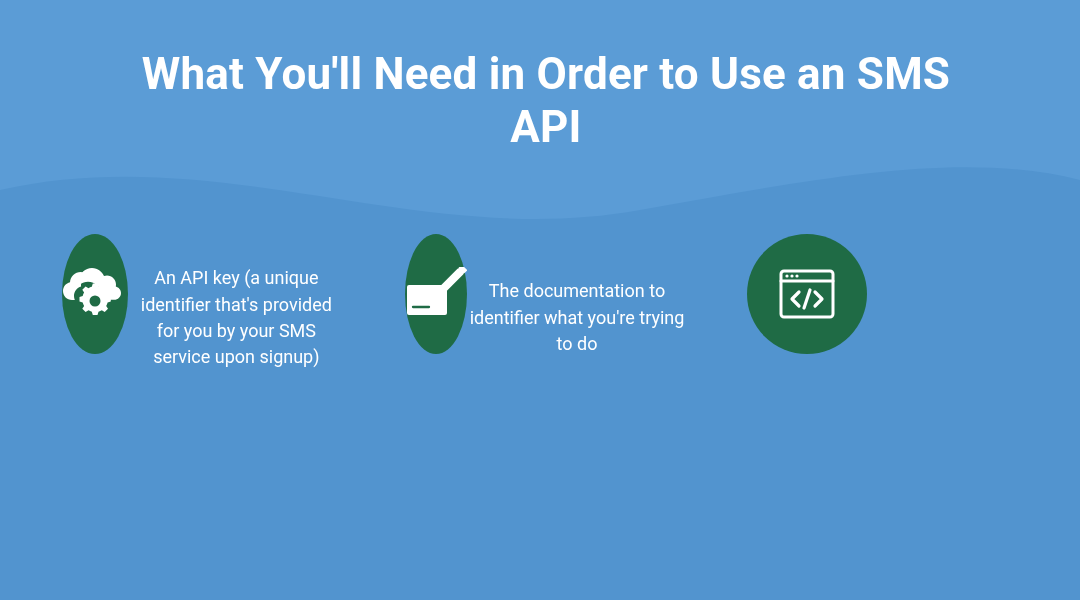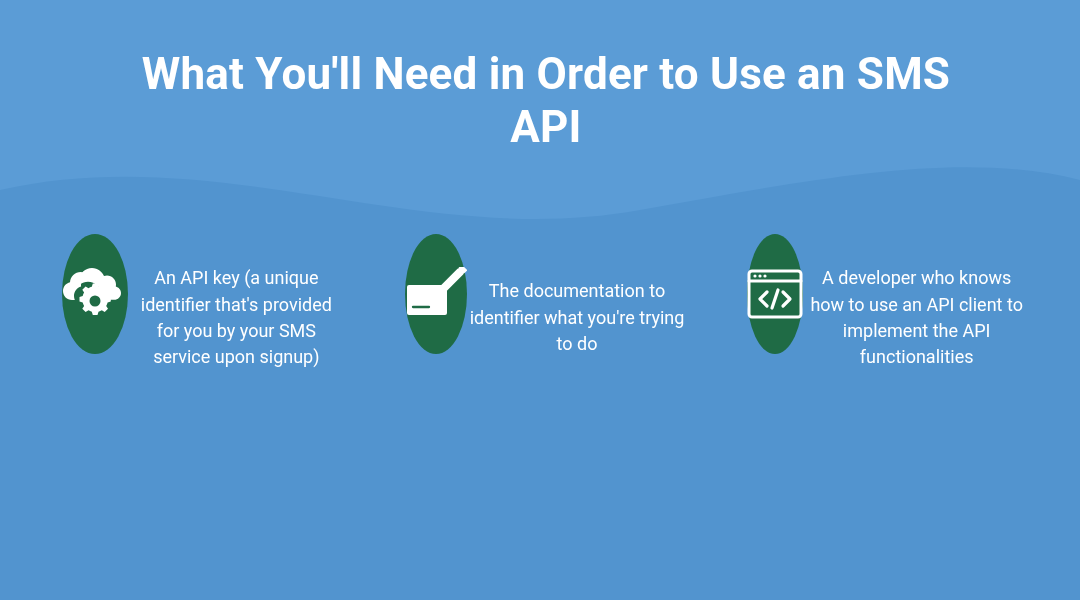--- a/index.html
+++ b/index.html
@@ -137,17 +137,16 @@
             <circle cx="13" cy="7" r="1.6"></circle>
             <circle cx="18" cy="7" r="1.6"></circle>
           </g>
           <g fill="none" stroke="#ffffff" stroke-width="3.2" stroke-linecap="round" stroke-linejoin="round">
             <polyline points="20,23 13,30 20,37"></polyline>
             <polyline points="36,23 43,30 36,37"></polyline>
             <line x1="31" y1="21" x2="25" y2="39"></line>
           </g>
         </svg>
       </div>
-      <p class="caption">A developer who knows how to use an API client to implement the API functionalities</p>
     </div>
 
   </div>
 </div>
 
 </body></html>

